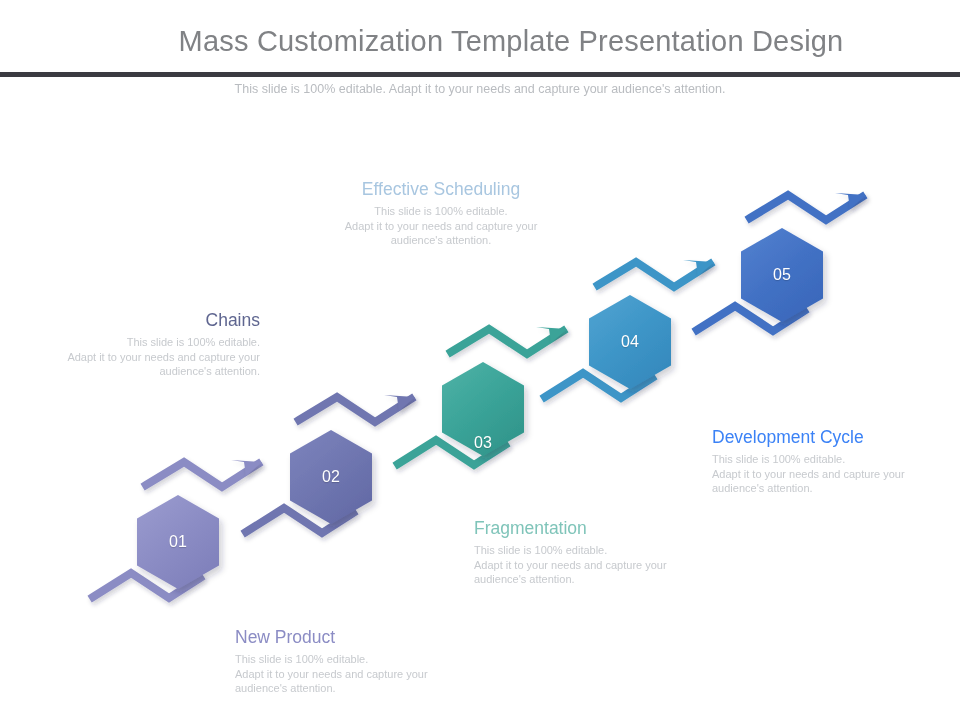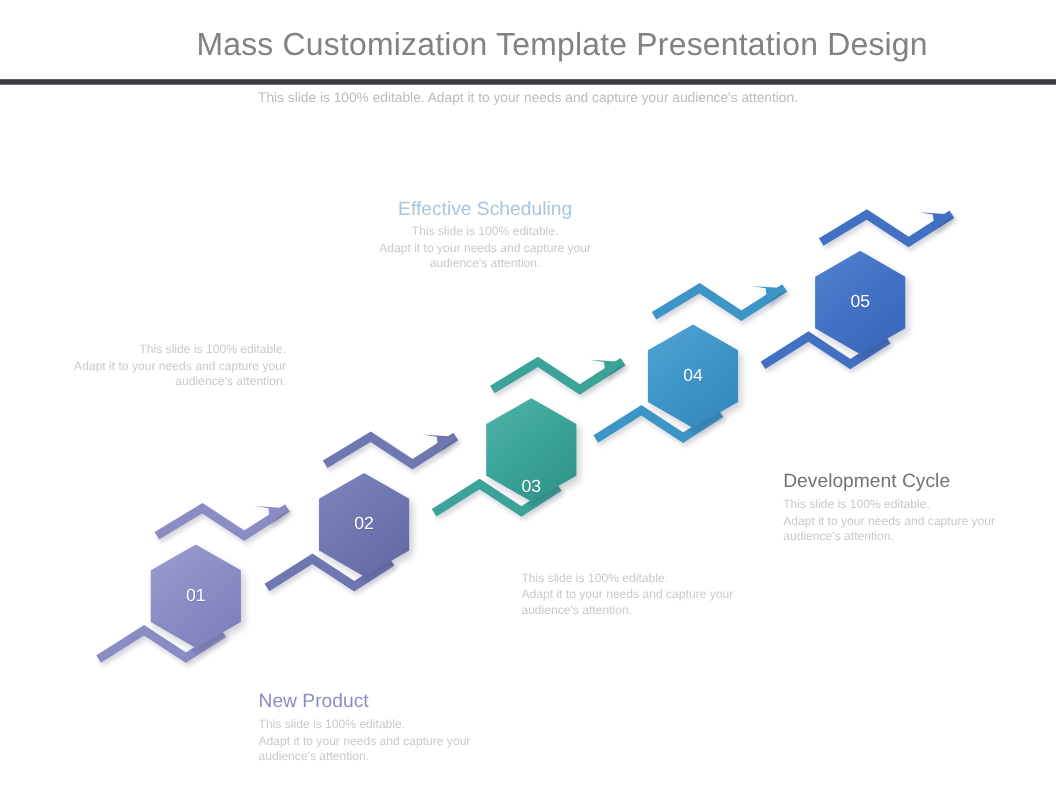--- a/index.html
+++ b/index.html
@@ -149,49 +149,51 @@
     <div class="heading" style="color:#8b8cc4;">New Product</div>
     <div class="body">
       <div>This slide is 100% editable.</div>
       <div>Adapt it to your needs and capture your</div>
       <div>audience's attention.</div>
     </div>
   </div>
 
   <div class="block right" style="left:60px;top:308px;width:200px;">
     <div class="heading" style="color:#5f6690;">
+      <div>Chains</div>
     </div>
     <div class="body">
       <div>This slide is 100% editable.</div>
       <div>Adapt it to your needs and capture your</div>
       <div>audience's attention.</div>
     </div>
   </div>
 
   <div class="block left" style="left:474px;top:516px;width:250px;">
     <div class="heading" style="color:#7fc4b9;">
+      <div>Fragmentation</div>
     </div>
     <div class="body">
       <div>This slide is 100% editable.</div>
       <div>Adapt it to your needs and capture your</div>
       <div>audience's attention.</div>
     </div>
   </div>
 
   <div class="block right" style="left:316px;top:177px;width:250px;text-align:center;">
     <div class="heading" style="color:#a8c6e0;">Effective Scheduling</div>
     <div class="body">
       <div>This slide is 100% editable.</div>
       <div>Adapt it to your needs and capture your</div>
       <div>audience's attention.</div>
     </div>
   </div>
 
   <div class="block left" style="left:712px;top:425px;width:235px;">
-    <div class="heading" style="color:#737373;">Development Cycle</div>
+    <div class="heading" style="color:#3b82f6;">Development Cycle</div>
     <div class="body">
       <div>This slide is 100% editable.</div>
       <div>Adapt it to your needs and capture your</div>
       <div>audience's attention.</div>
     </div>
   </div>
 
 </div>
 
 </body></html>

